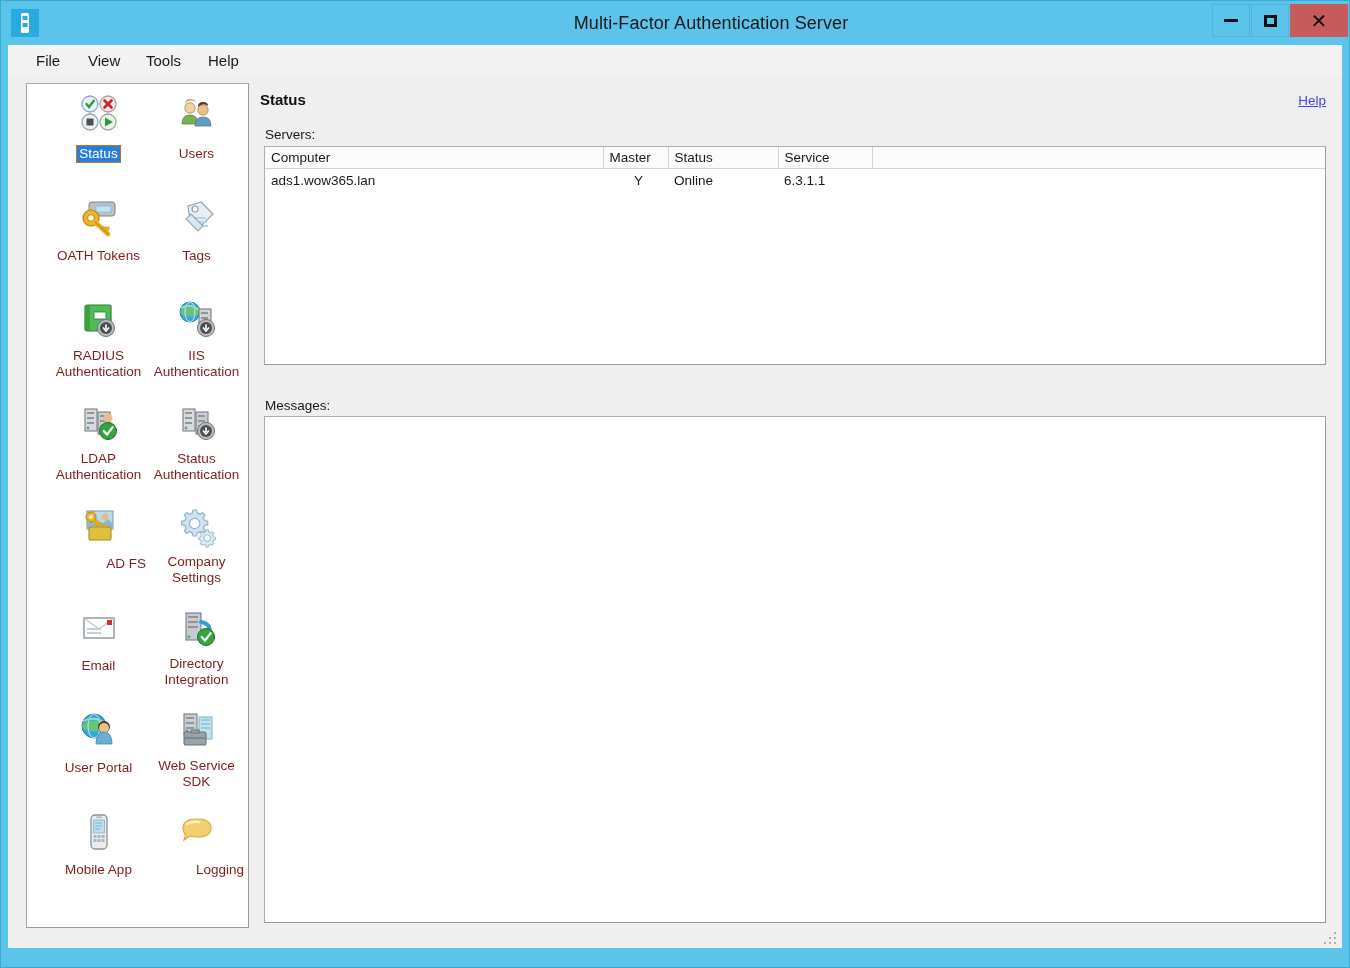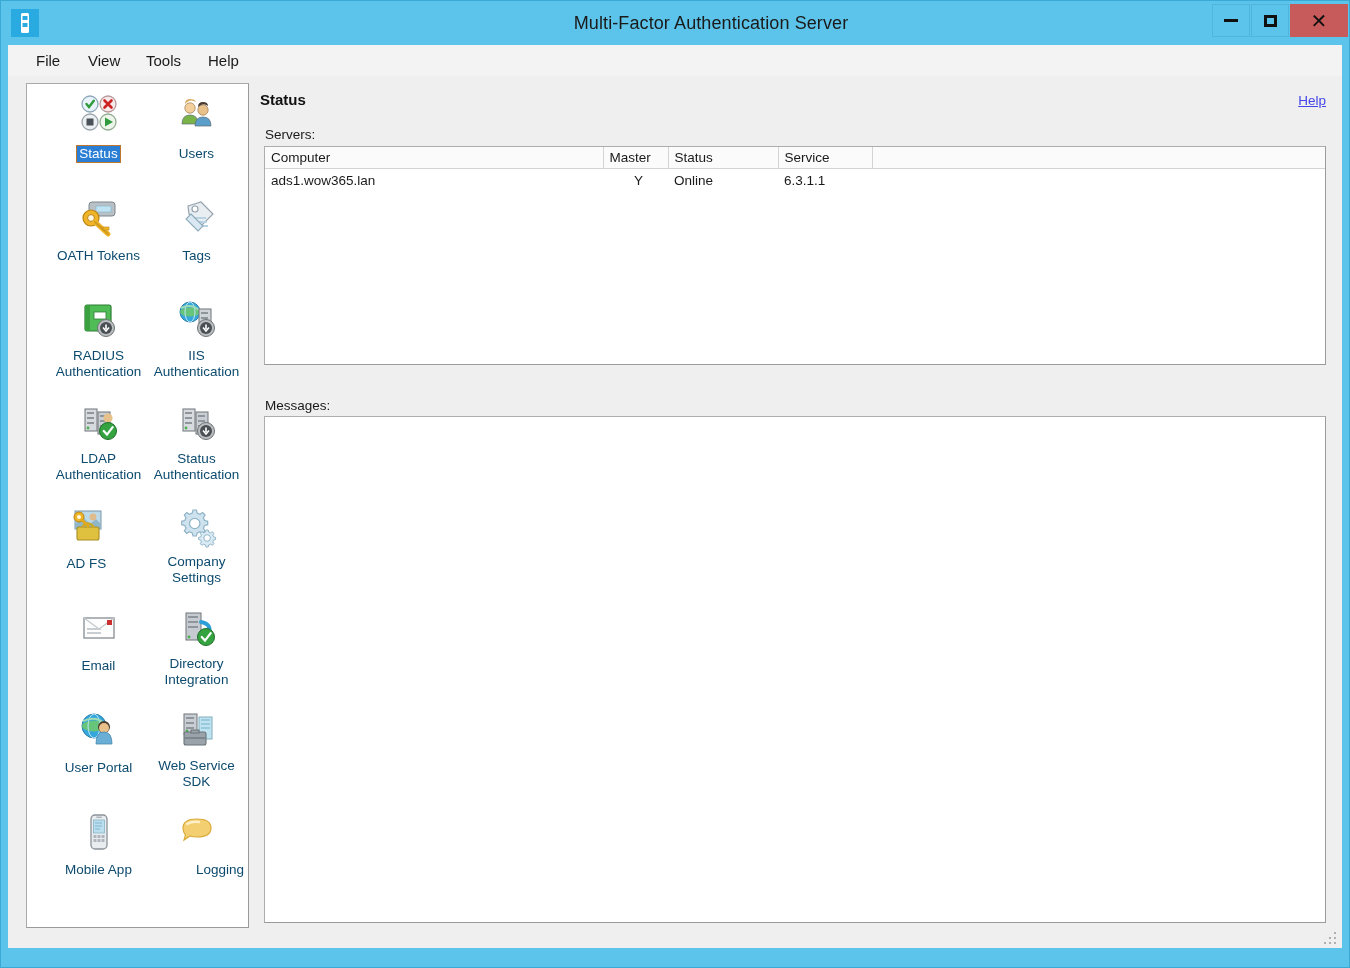--- a/index.html
+++ b/index.html
@@ -103,21 +103,21 @@
     text-align: center;
     cursor: default;
   }
   .nav-icon {
     height: 48px;
     display: flex; align-items: center; justify-content: center;
     margin-bottom: 4px;
   }
   .nav-label {
     font-size: 13.5px;
-    color: #0c4a6e;
+    color: #7f1d1d;
     line-height: 16px;
     display: inline-block;
     padding: 0 2px;
   }
   .nav-item.selected .nav-label {
     background: #2a7fd4;
     color: #ffffff;
     outline: 1px solid #c0762a;
   }
 
@@ -341,21 +341,21 @@
               <rect x="21" y="11" width="12" height="22" fill="#c8ced3" stroke="#6f7478" stroke-width="1"></rect>
               <rect x="23" y="14" width="7" height="2" fill="#8e969c"></rect>
               <rect x="23" y="19" width="7" height="2" fill="#8e969c"></rect>
               <rect x="23" y="24" width="7" height="2" fill="#8e969c"></rect>
               <circle cx="24" cy="30" r="1.4" fill="#4caf50"></circle>
               <circle cx="31" cy="30" r="8.5" fill="#b9bdc0" stroke="#6e7376" stroke-width="1"></circle>
               <circle cx="31" cy="30" r="6" fill="#4a4f53"></circle>
               <path d="M31,26.5 L31,31 M28,29.5 L31,33 L34,29.5" stroke="#fff" stroke-width="1.6" fill="none"></path>
             </svg>
           </div><span class="nav-label"><span style="display:block">Status</span><span style="display:block">Authentication</span></span></div>
-        <div class="nav-item" style="left: 10px; top: 418px;"><div class="nav-icon">
+        <div class="nav-item" style="left: 22px; top: 418px; text-align: right;"><div class="nav-icon">
             <svg width="44" height="44" viewBox="0 0 44 44">
               <rect x="10" y="7" width="26" height="18" fill="#bcd9e8" stroke="#7a97a7" stroke-width="1"></rect>
               <path d="M10,20 L18,13 L25,20 L31,15 L36,20 L36,25 L10,25 z" fill="#8fb6c9"></path>
               <circle cx="28" cy="13" r="3.4" fill="#e0bb8c"></circle>
               <rect x="12" y="23" width="22" height="13" rx="2" fill="#e0c13f" stroke="#a78e22" stroke-width="1.1"></rect>
               <path d="M17,23 q6,-7 12,0" fill="none" stroke="#c9aa2e" stroke-width="2.5"></path>
               <circle cx="14" cy="13" r="5" fill="#f0b427" stroke="#b88415" stroke-width="1"></circle>
               <circle cx="14" cy="13" r="2" fill="#fff8e2"></circle>
               <path d="M17,16 L23,22" stroke="#e0a81d" stroke-width="3" stroke-linecap="round"></path>
             </svg>

